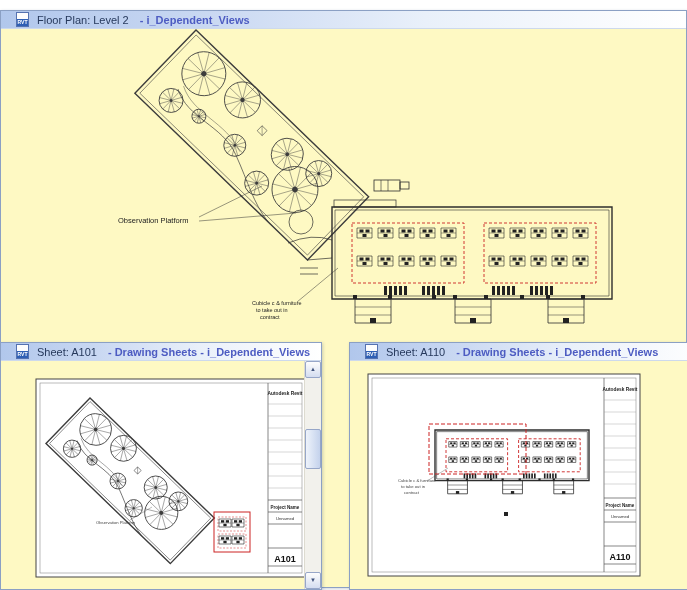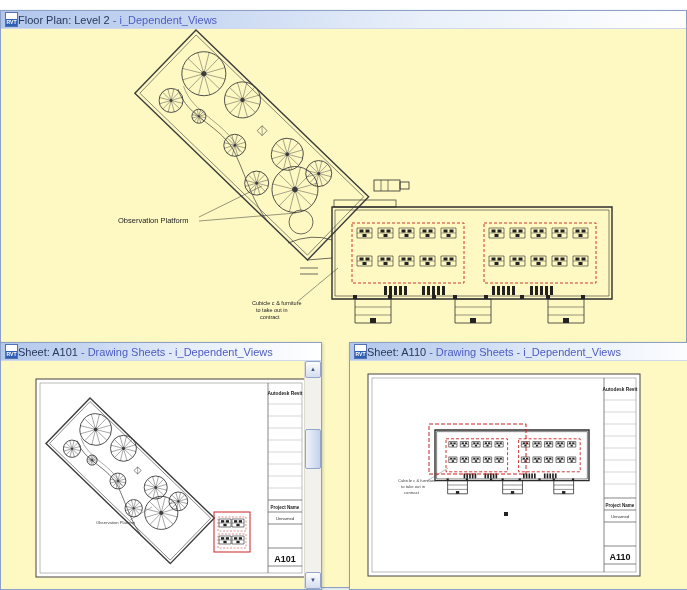--- a/index.html
+++ b/index.html
@@ -1,27 +1,27 @@
 <!DOCTYPE html>
 <html><head>
 <meta charset="utf-8">
 <style>
   * { margin:0; padding:0; box-sizing:border-box; }
   html,body { width:687px; height:590px; }
   body { position:relative; background:#ffffff; font-family:"Liberation Sans", sans-serif; overflow:hidden; }
 
   .window { position:absolute; background:#ffffff; border:1px solid #8ba0c4; box-shadow:1px 1px 3px rgba(60,80,120,.25); }
   .titlebar {
-    height:18px; display:flex; align-items:center; gap:0; padding:0 4px;
+    height:18px; display:flex; align-items:center; gap:8px; padding:0 15px;
     background:linear-gradient(to right,#b1c7ec 0%,#c9d8f2 30%,#e9f0fa 62%,#ffffff 100%);
     border-bottom:1px solid #cdd9ec; font-size:11px; white-space:nowrap; overflow:hidden;
     user-select:none;
   }
   .title-primary { color:#26395c; }
-  .title-secondary { color:#4d5cc2; margin-left:3px; }
+  .title-secondary { color:#4d5cc2; margin-left:3px;font-weight:bold; }
   .rvt-icon { width:13px; height:15px; flex:0 0 auto; position:relative; background:#fdfdfd; border:1px solid #5572b0; }
   .rvt-icon .band { position:absolute; left:0; right:0; bottom:0; height:7px; background:#2e5fb4; color:#fff; font-size:5px; line-height:7px; text-align:center; font-weight:bold; }
   .client { position:absolute; left:0; right:0; top:18px; bottom:0; background:#fef9c3; overflow:hidden; }
   svg { display:block; }
   svg text { font-family:"Liberation Sans", sans-serif; }
 
   .scrollbar { position:absolute; top:0; right:0; width:17px; bottom:0; background:#f2f1ec; border-left:1px solid #dddbd0; }
   .sb-btn { position:absolute; left:0; width:16px; height:17px; background:linear-gradient(#fdfdfd,#d4ddf0); border:1px solid #96a6c8; border-radius:2px; color:#41547e; font-size:6px; text-align:center; line-height:15px; cursor:pointer; }
   .sb-up { top:0; } .sb-down { bottom:0; }
   .sb-thumb { position:absolute; left:0; width:16px; height:40px; top:68px; background:linear-gradient(90deg,#eef3fb,#c4d2ec); border:1px solid #96a6c8; border-radius:2px; }

